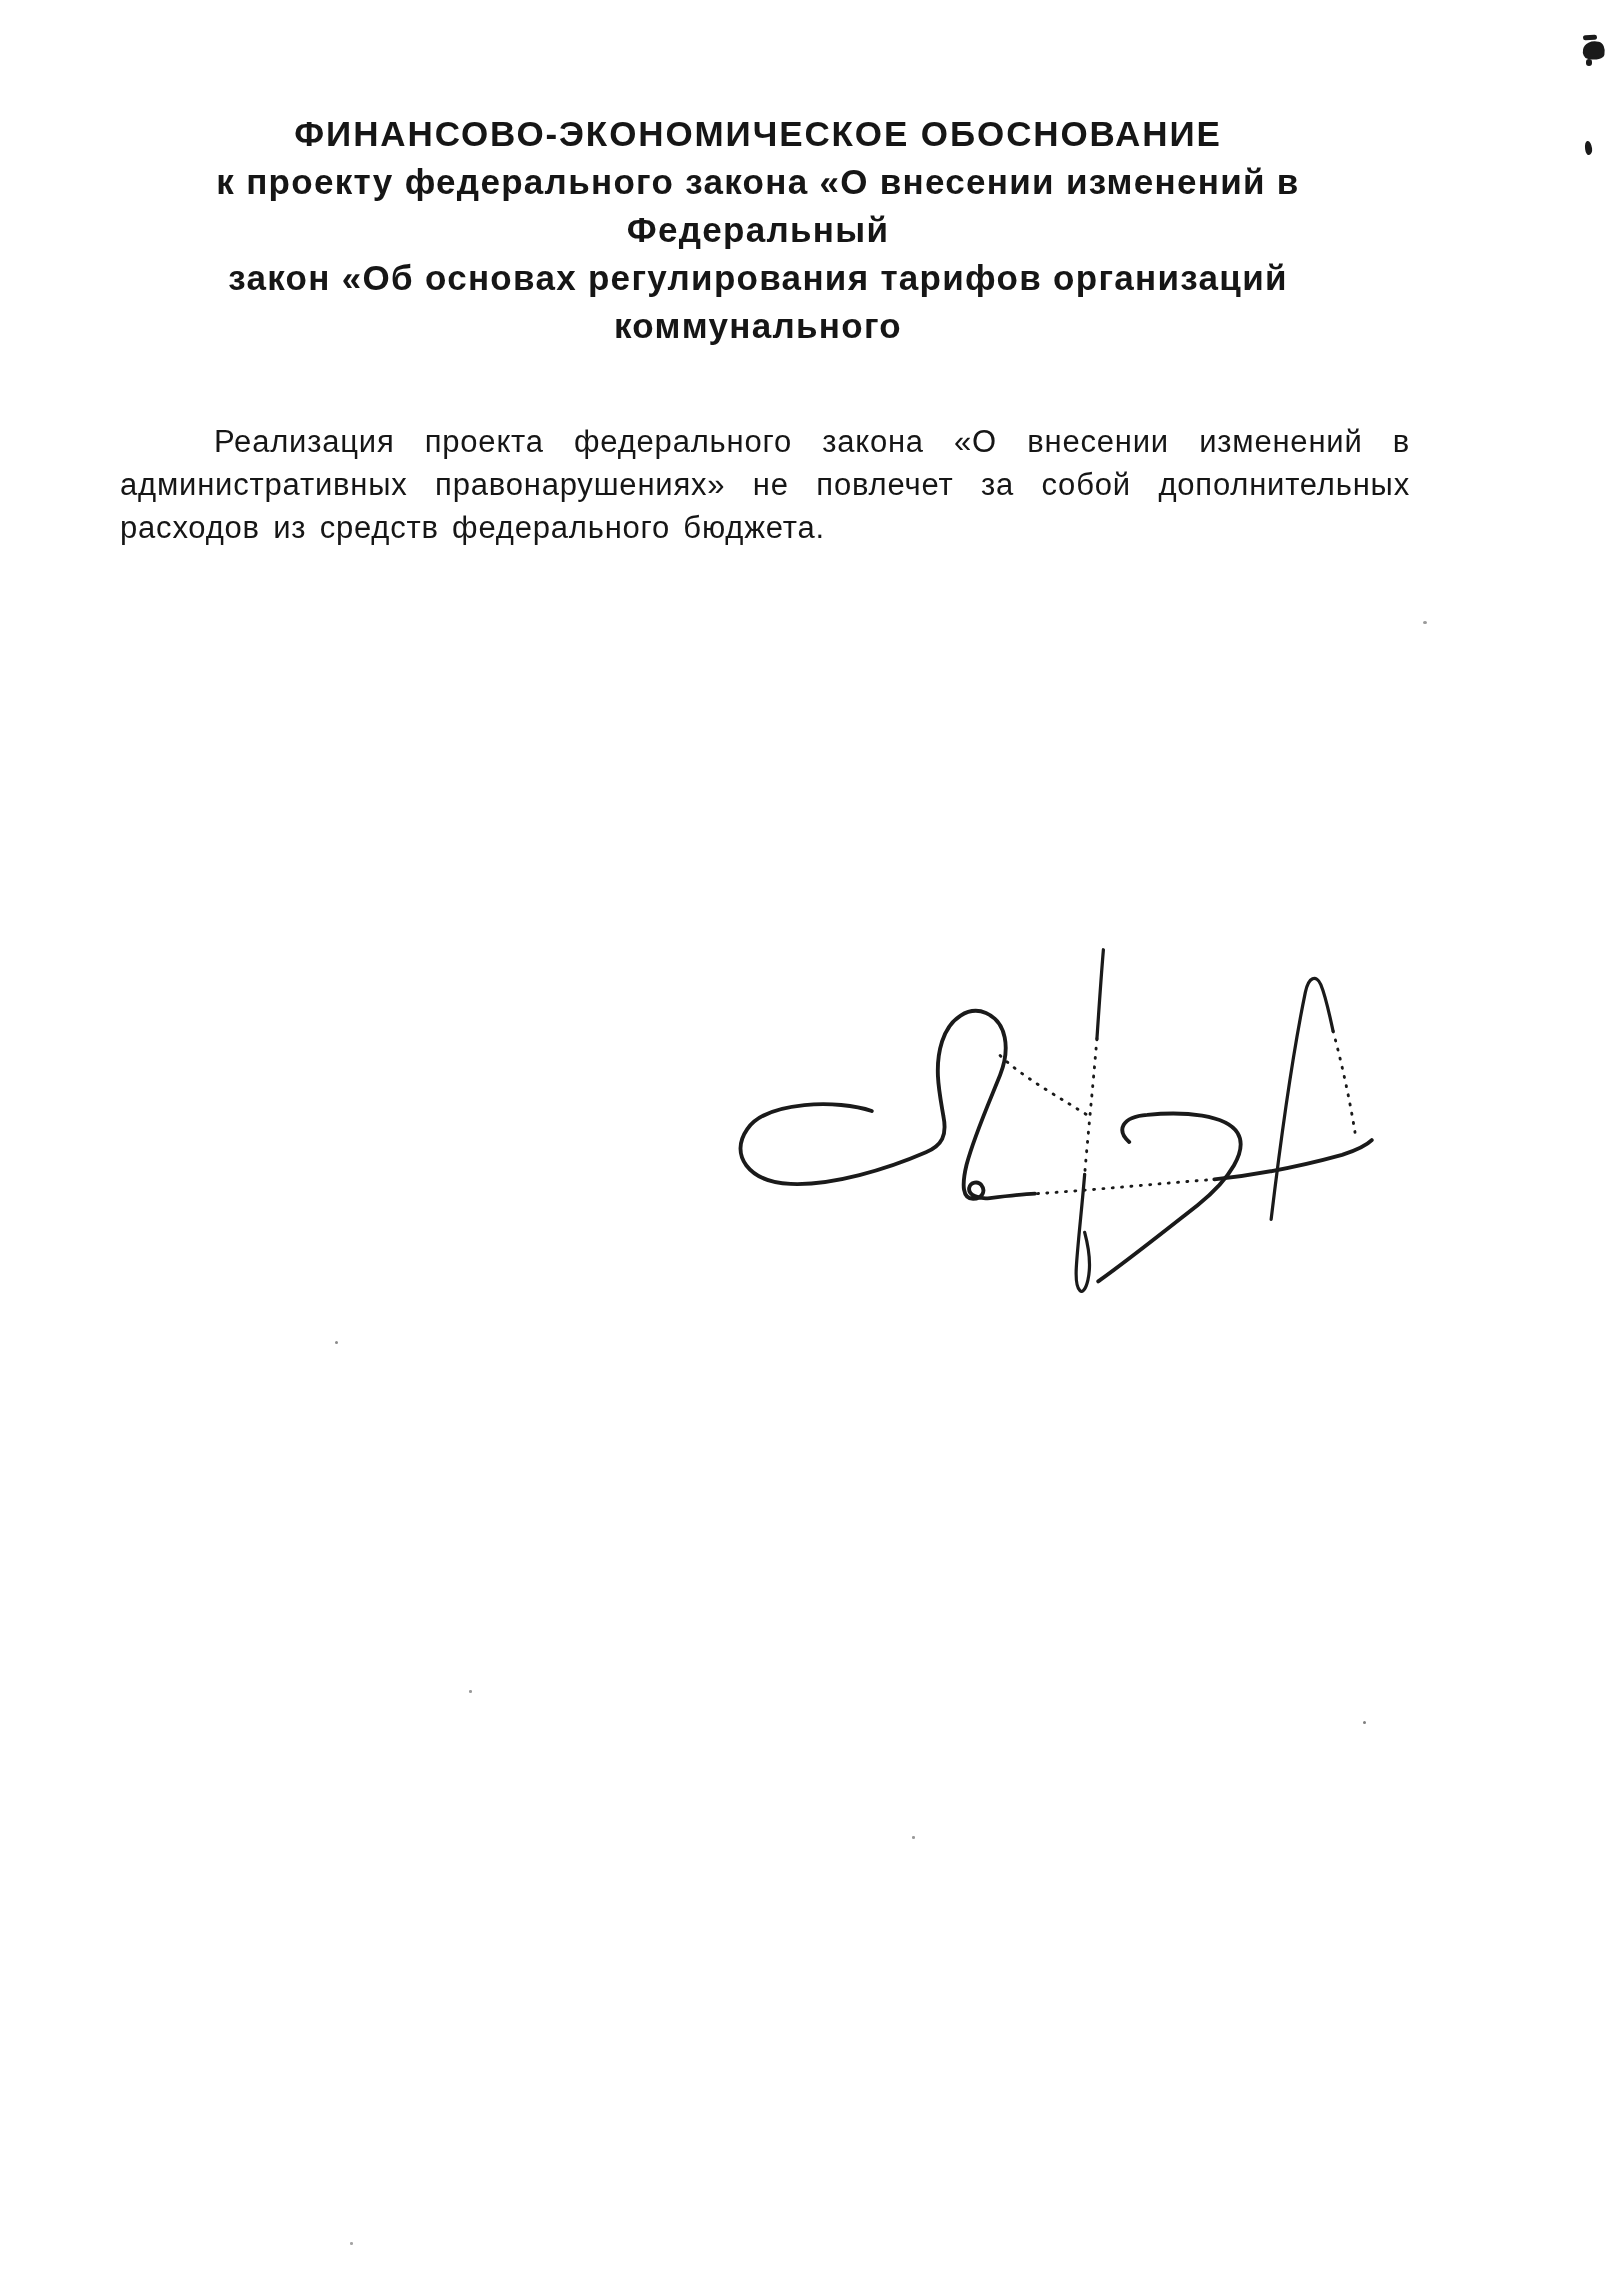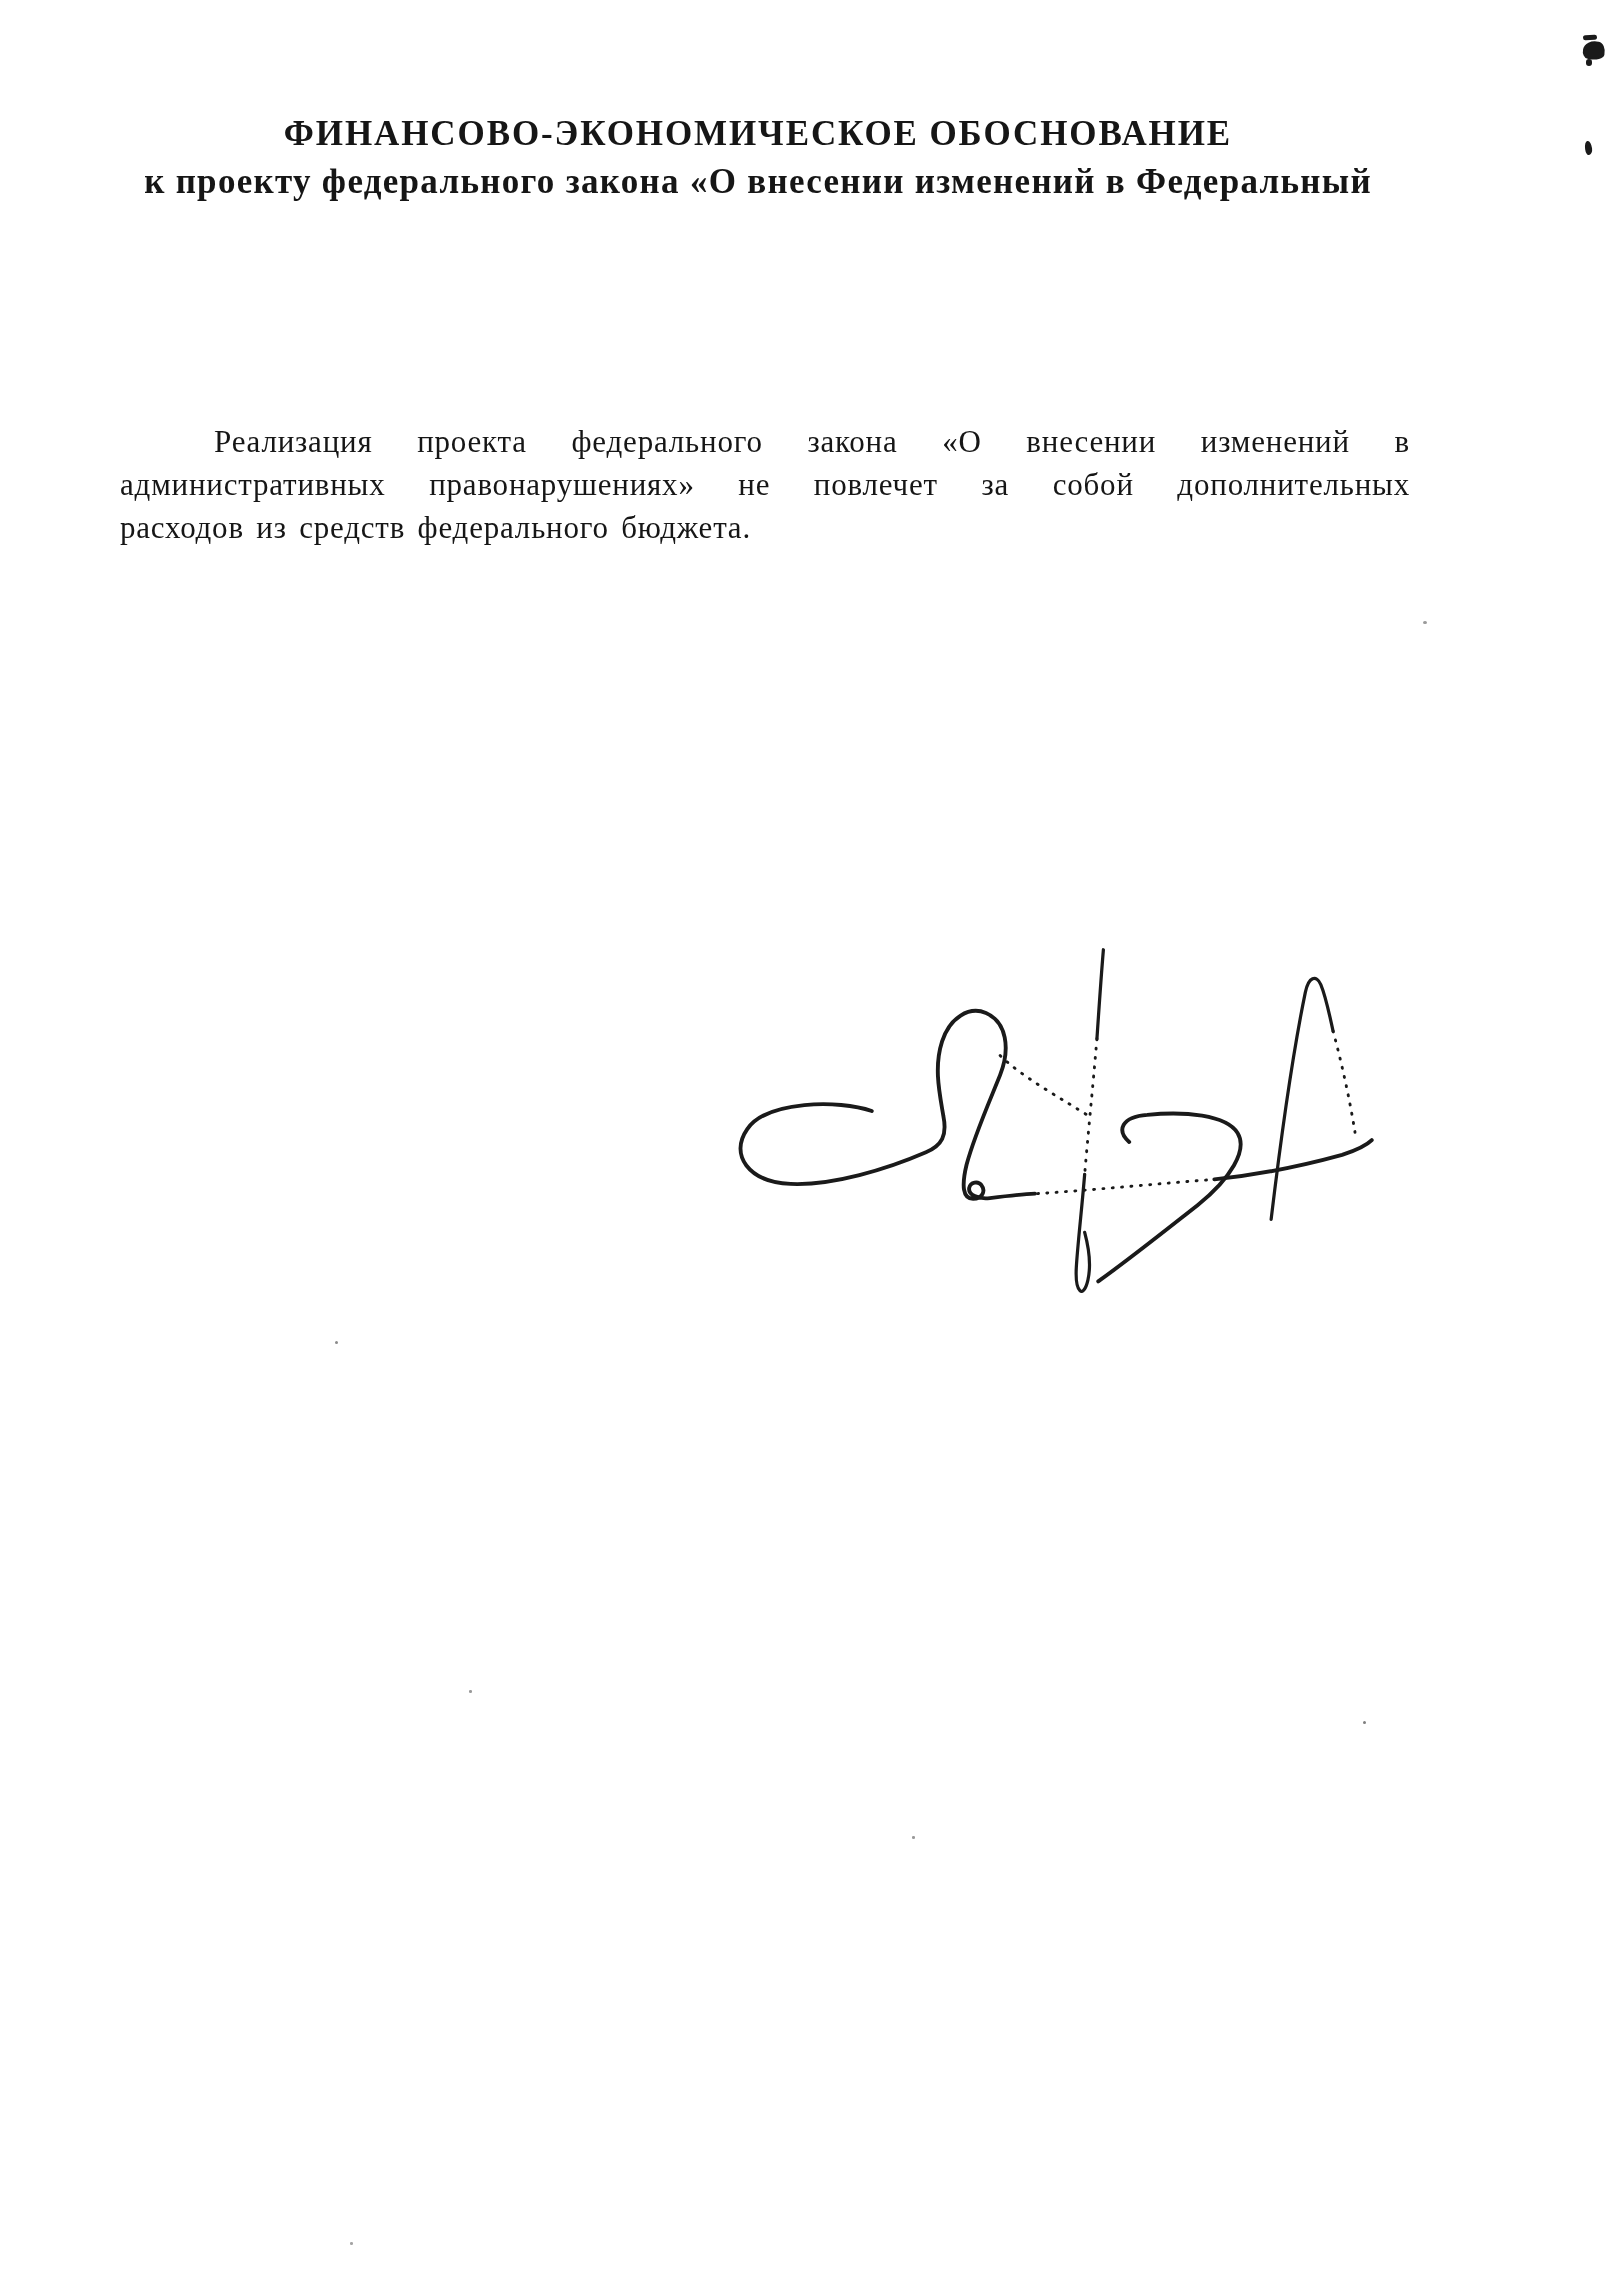--- a/index.html
+++ b/index.html
@@ -6,21 +6,21 @@
     margin: 0;
     padding: 0;
     background: #e8e8e8;
   }
   .page {
     position: relative;
     width: 1623px;
     height: 2273px;
     background: #ffffff;
     overflow: hidden;
-    font-family: Liberation Serif, serif;
+    font-family: Liberation Sans, sans-serif;
     color: #161616;
   }
   
   .doc-title {
     position: absolute;
     top: 110px;
     left: 106px;
     width: 1304px;
     text-align: center;
     font-weight: bold;
@@ -90,20 +90,21 @@
   .dot-6 { left: 350px;  top: 2242px; width: 2.6px; height: 2.6px; background: #a5a5a5; }
 </style>
 </head>
 <body>
 
 <div class="page">
 
   <header class="doc-title">
     <div class="title-line title-main">ФИНАНСОВО-ЭКОНОМИЧЕСКОЕ ОБОСНОВАНИЕ</div>
     <div class="title-line">к проекту федерального закона «О внесении изменений в Федеральный</div>
+    <div class="title-line">закон «Об основах регулирования тарифов организаций коммунального</div>
   </header>
 
   <section class="doc-body">
     <div class="body-line first">Реализация проекта федерального закона «О внесении изменений в</div>
     <div class="body-line">административных правонарушениях» не повлечет за собой дополнительных</div>
     <div class="body-line last">расходов из средств федерального бюджета.</div>
   </section>
 
   <svg class="signature" viewBox="0 0 1010 620" xmlns="http://www.w3.org/2000/svg" aria-hidden="true">
 

